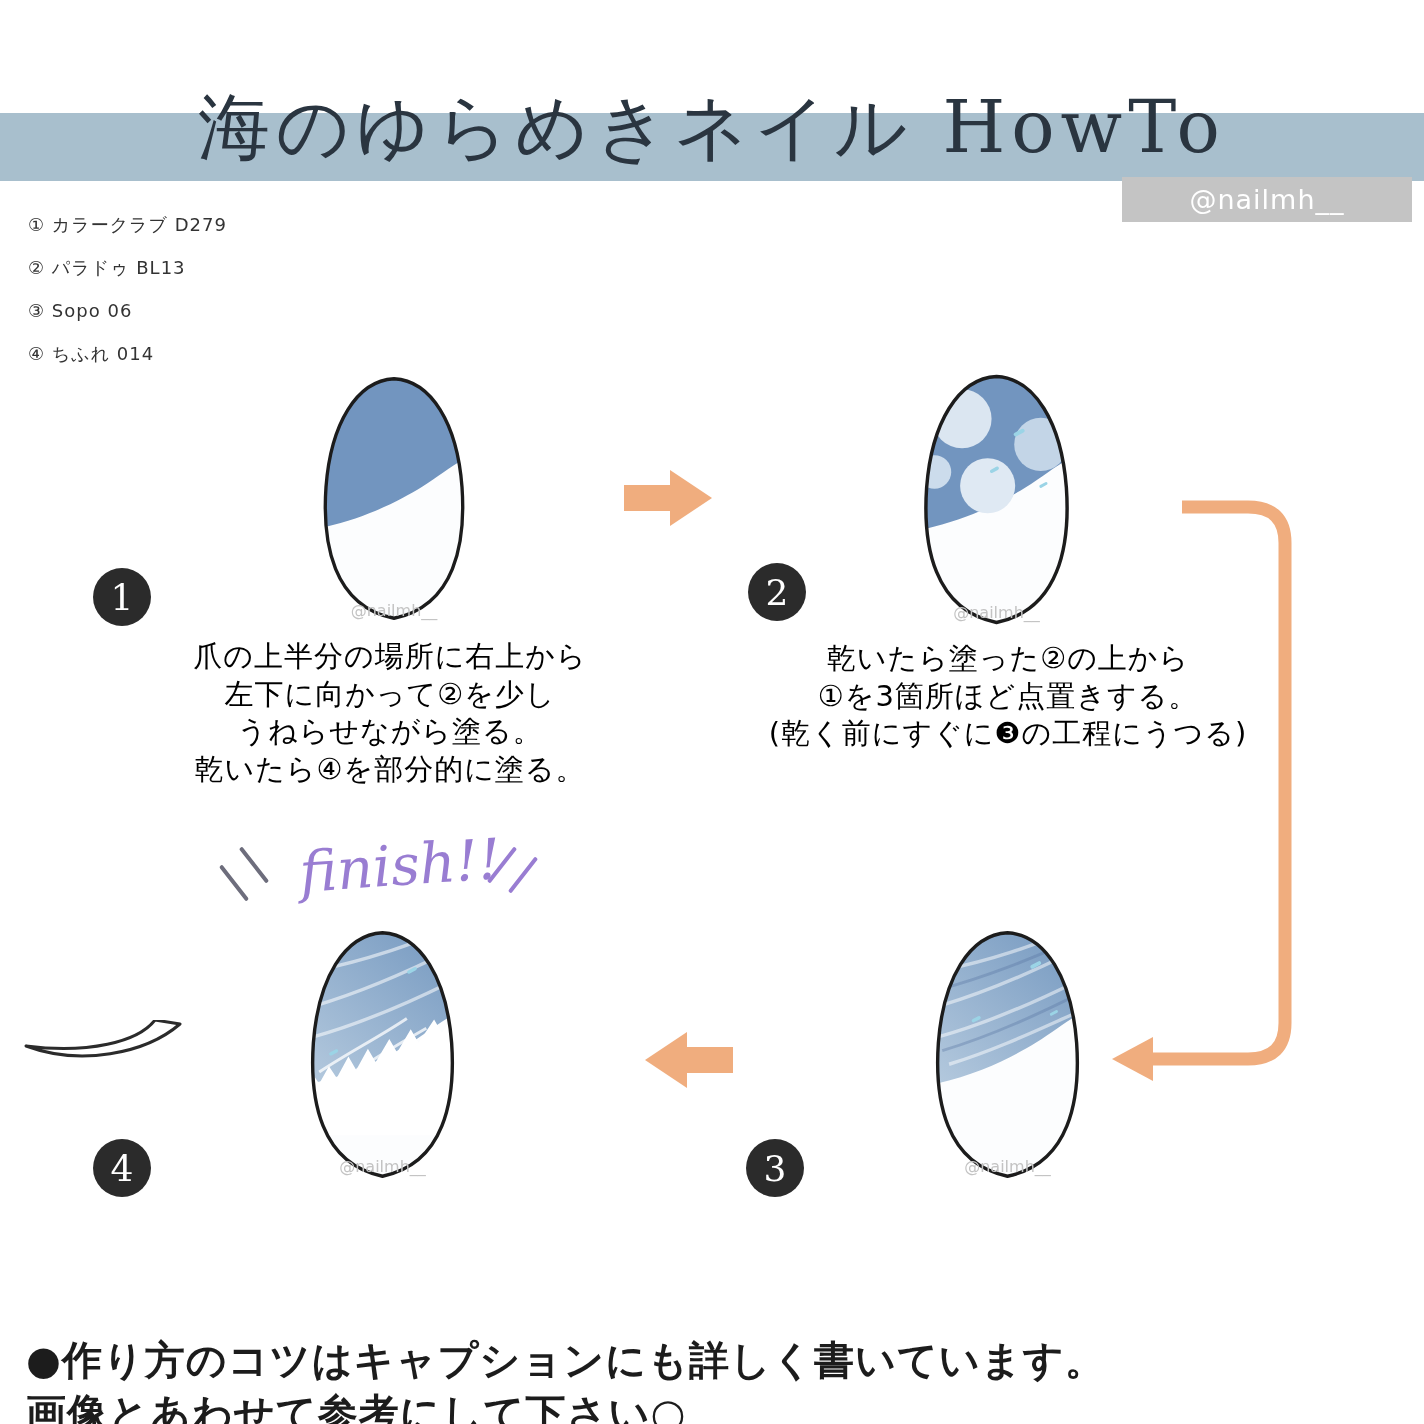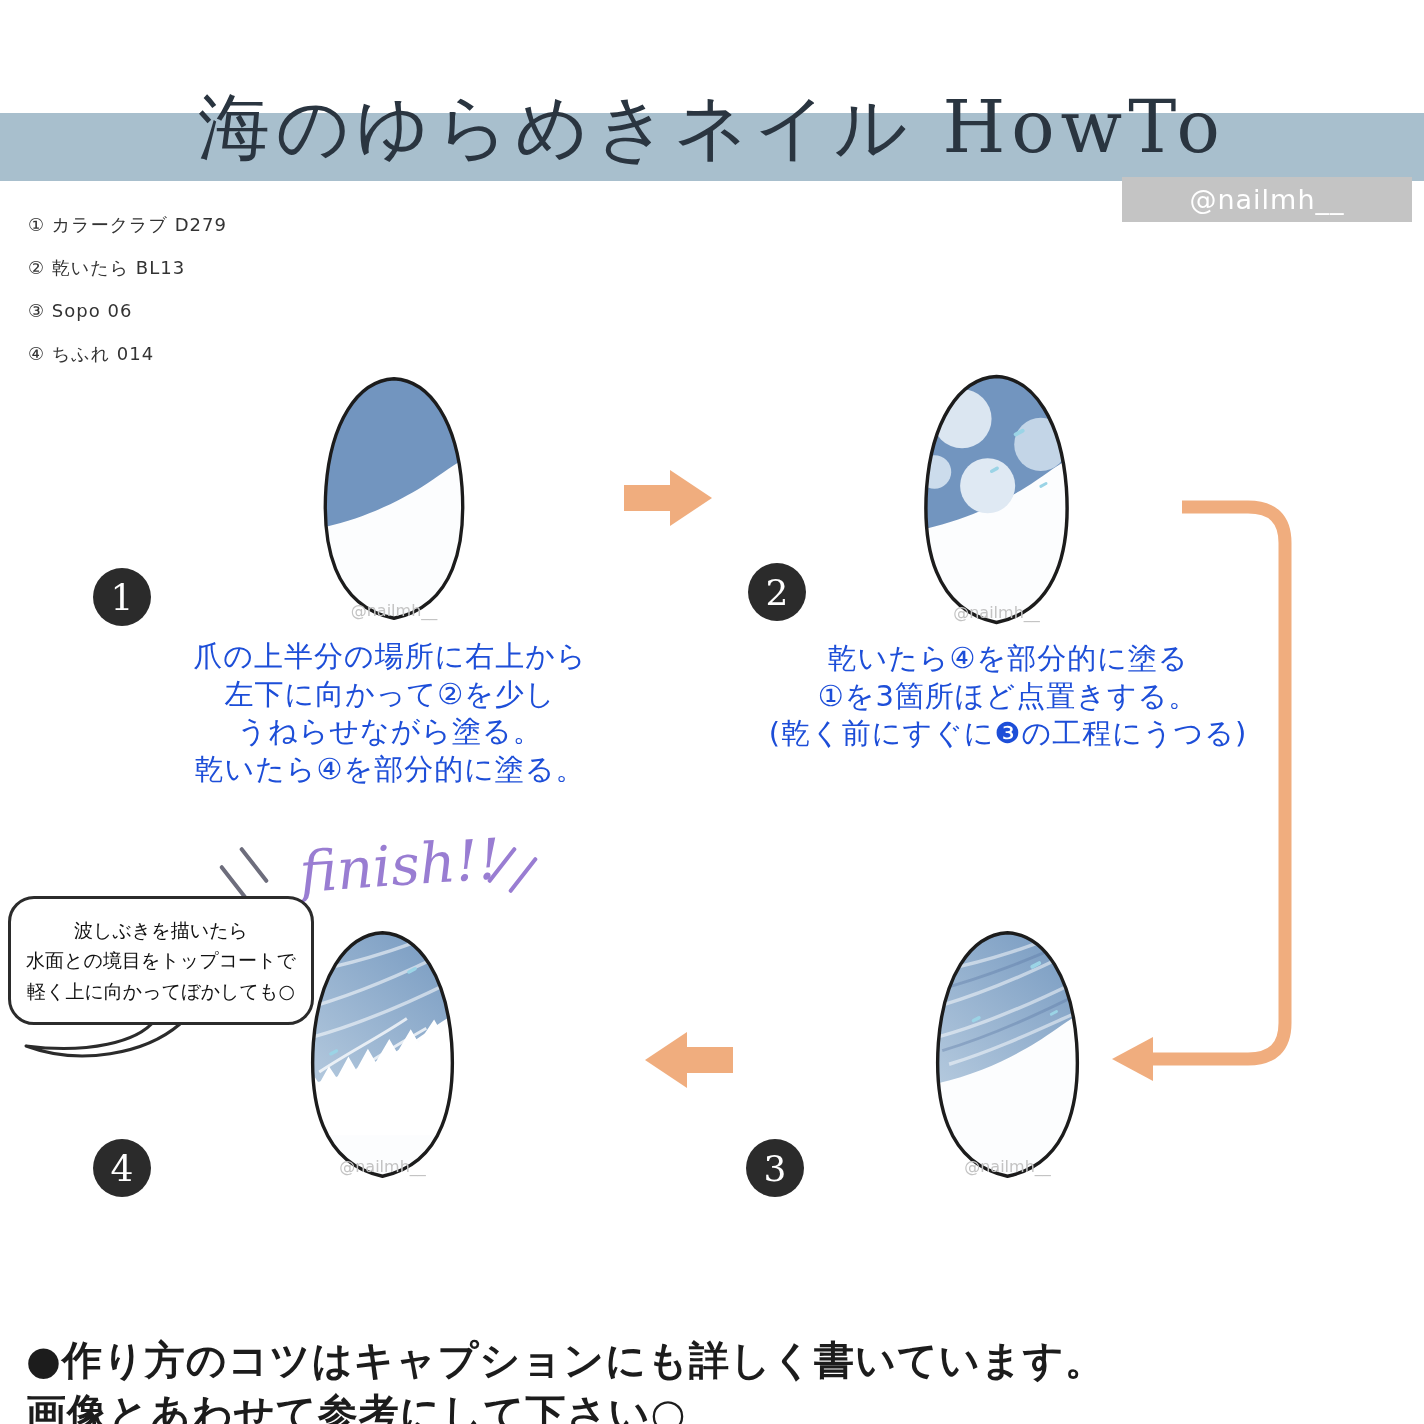--- a/index.html
+++ b/index.html
@@ -36,21 +36,21 @@
     color:#ffffff; display:flex; align-items:center; justify-content:center;
     font-family:"DejaVu Serif", serif; font-size:36px;
   }
   #circle1 { left:93px;  top:568px; }
   #circle2 { left:748px; top:563px; }
   #circle3 { left:746px; top:1139px; }
   #circle4 { left:93px;  top:1139px; }
   
   .step-text {
     position:absolute; text-align:center; white-space:pre-line;
-    font-size:29px; line-height:1.3; letter-spacing:1px; color:#1d4ed8;
+    font-size:29px; line-height:1.3; letter-spacing:1px; color:#000000;
   }
   #text1 { left:150px; top:638px;  width:480px; }
   #text2 { left:758px; top:640px;  width:500px; }
   #text3 { left:765px; top:1196px; width:480px; }
   #text4 { left:128px; top:1194px; width:528px; }
   
   .arrow { position:absolute; }
   #arrow1 { left:624px; top:468px; width:88px; height:60px; }
   #arrow3 { left:645px; top:1030px; width:88px; height:60px; }
   #arrow2 { left:1098px; top:492px; width:215px; height:600px; }
@@ -87,21 +87,21 @@
 <div class="canvas">
 
   <div class="title-band"></div>
   <h1 class="title">海のゆらめきネイル HowTo</h1>
   <div class="handle-box">
     <span>@nailmh__</span>
   </div>
 
   <ul class="materials">
     <li>① カラークラブ D279</li>
-    <li>② 乾いたら BL13</li>
+    <li>② パラドゥ BL13</li>
     <li>③ Sopo 06</li>
     <li>④ ちふれ 014</li>
   </ul>
 
   <div class="nail" id="nail1">
     <svg viewBox="0 0 190 265">
       <defs>
         <clipPath id="clipA">
             <path d="M95,7 C134,9 161,54 166,120 C170,178 159,244 95,257 C31,244 20,178 24,120 C29,54 56,9 95,7 Z"></path>
           </clipPath>
@@ -224,33 +224,30 @@
 
   <div class="step-circle" id="circle1">1</div>
   <div class="step-circle" id="circle2">2</div>
   <div class="step-circle" id="circle3">3</div>
   <div class="step-circle" id="circle4">4</div>
 
   <div class="step-text" id="text1">爪の上半分の場所に右上から
 左下に向かって②を少し
 うねらせながら塗る。
 乾いたら④を部分的に塗る。</div>
-  <div class="step-text" id="text2">乾いたら④を部分的に塗る
+  <div class="step-text" id="text2">乾いたら塗った②の上から
 ①を3箇所ほど点置きする。
 (乾く前にすぐに❸の工程にうつる)</div>
 
   <div class="slash slash-left" id="slashL1"></div>
   <div class="slash slash-left" id="slashL2"></div>
   <div class="slash slash-right" id="slashR1"></div>
   <div class="slash slash-right" id="slashR2"></div>
   <div class="finish">finish!!</div>
 
-  <div class="bubble">波しぶきを描いたら
-水面との境目をトップコートで
-軽く上に向かってぼかしても○</div>
   <svg class="bubble-tail" viewBox="0 0 180 55">
     <path d="M135,0 C118,22 68,34 6,26 C60,46 125,34 160,4 Z" fill="#ffffff" stroke="#2b2b2b" stroke-width="3" stroke-linejoin="round"></path>
   </svg>
 
   <div class="footer">●作り方のコツはキャプションにも詳しく書いています。
 画像とあわせて参考にして下さい○</div>
 
 </div>
 
 </body></html>

